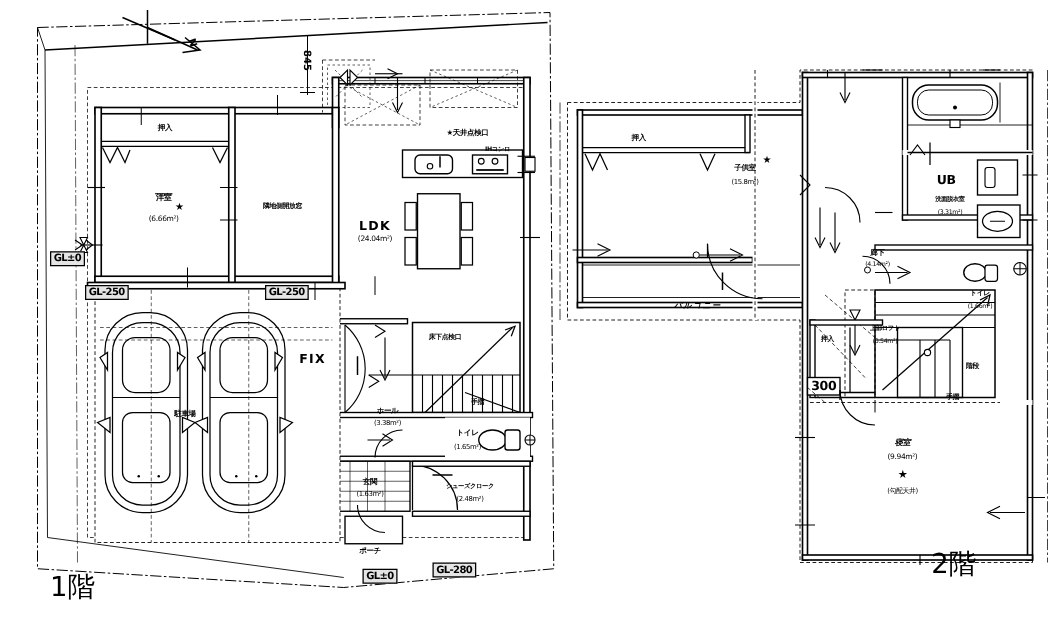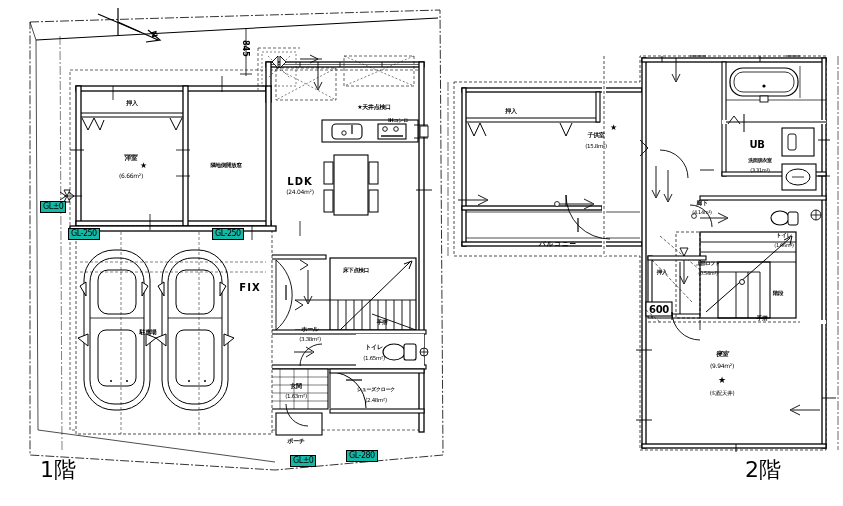--- a/index.html
+++ b/index.html
@@ -36,23 +36,23 @@
 
   .floor-title {
     position: absolute;
     font-size: 22px;
     font-weight: normal;
     letter-spacing: 0px;
   }
   .glbox {
     position: absolute;
     border: 1.2px solid #000;
-    background: #14b8a6;
+    background: #e5e5e5;
     font-size: 8px;
-    font-weight: normal;
+    font-weight: bold;
     padding: 0px 2px 1px 2px;
     letter-spacing: -0.5px;
     line-height: 10px;
     height: 12px;
   }
   .vtext {
     position: absolute;
     font-size: 8px;
     font-weight: bold;
     transform-origin: left top;
@@ -393,21 +393,21 @@
     <line x1="822" y1="398" x2="836" y2="398" stroke-width="0.9"></line>
     <line x1="736" y1="444" x2="736" y2="452" stroke-width="0.9"></line>
     <line x1="700" y1="320" x2="700" y2="330" stroke-width="0.8"></line>
 
     <line x1="838" y1="56" x2="838" y2="450" stroke-width="0.6" stroke-dasharray="9,2,2,2"></line>
     <line x1="448" y1="82" x2="448" y2="256" stroke-width="0.6" stroke-dasharray="9,2,2,2"></line>
   </g>
 </svg>
 
 <div class="floor-title" style="left:40px; top:455px;">1階</div>
-<div class="floor-title" style="left:745px; top:455px;">2階</div>
+<div class="floor-title" style="left:745px; top:436px;">2階</div>
 
 <div class="lbl s8 bold" style="left:150px; top:30px; transform:rotate(72deg);">N</div>
 
 <div class="vtext" style="left:250px; top:40px;">845</div>
 
 <div class="lbl s6 bold ctr" style="left:132px; top:100px;">押入</div>
 
 <div class="lbl s65 bold ctr" style="left:131px; top:155px;">洋室</div>
 <div class="lbl s6 ctr" style="left:131px; top:173px;">(6.66m²)</div>
 <div class="lbl star" style="left:140px; top:162px;">★</div>
@@ -445,38 +445,38 @@
 <div class="glbox" style="left:212px; top:228px;">GL-250</div>
 <div class="glbox" style="left:290px; top:455px;">GL±0</div>
 <div class="glbox" style="left:346px; top:450px;">GL-280</div>
 
 <div class="lbl s6 bold ctr" style="left:511px; top:108px;">押入</div>
 
 <div class="lbl s6 bold ctr" style="left:596px; top:132px;">子供室</div>
 <div class="lbl s55 ctr" style="left:596px; top:144px;">(15.8m²)</div>
 <div class="lbl star" style="left:610px; top:124px;">★</div>
 
-<div class="lbl s65 bold ctr" style="left:558px; top:241px; letter-spacing:1px;">バルコニー</div>
+<div class="lbl s65 bold ctr" style="left:558px; top:241px; letter-spacing:1px;font-style:italic;">バルコニー</div>
 
 <div class="lbl s7 bold ctr" style="left:757px; top:140px;">UB</div>
 
 <div class="lbl s5 bold ctr" style="left:760px; top:158px;">洗面脱衣室</div>
 <div class="lbl s5 ctr" style="left:760px; top:168px;">(3.31m²)</div>
 
 <div class="lbl s6 bold ctr" style="left:702px; top:200px;">廊下</div>
 <div class="lbl s5 ctr" style="left:702px; top:210px;">(4.14m²)</div>
 
 <div class="lbl s55 bold ctr" style="left:784px; top:233px;">トイレ</div>
 <div class="lbl s5 ctr" style="left:784px; top:243px;">(1.66m²)</div>
 
 <div class="lbl s5 bold ctr" style="left:708px; top:261px;">上部ロフト</div>
 <div class="lbl s5 ctr" style="left:708px; top:271px;">(0.54m²)</div>
 
 <div class="lbl s55 bold ctr" style="left:662px; top:270px;">押入</div>
-<div class="lbl s7 bold ctr" style="left:659px; top:305px;">600</div>
+<div class="lbl s7 bold ctr" style="left:659px; top:305px;">300</div>
 
 <div class="lbl s55 bold ctr" style="left:778px; top:291px;">階段</div>
 <div class="lbl s55 bold ctr" style="left:762px; top:316px;">手摺</div>
 
 <div class="lbl s65 bold ctr" style="left:722px; top:351px;font-style:italic;">寝室</div>
 <div class="lbl s6 ctr" style="left:722px; top:363px;">(9.94m²)</div>
 <div class="lbl star big ctr" style="left:722px; top:376px;">★</div>
 <div class="lbl s55 ctr" style="left:722px; top:391px;">(勾配天井)</div>
 
 </div>

